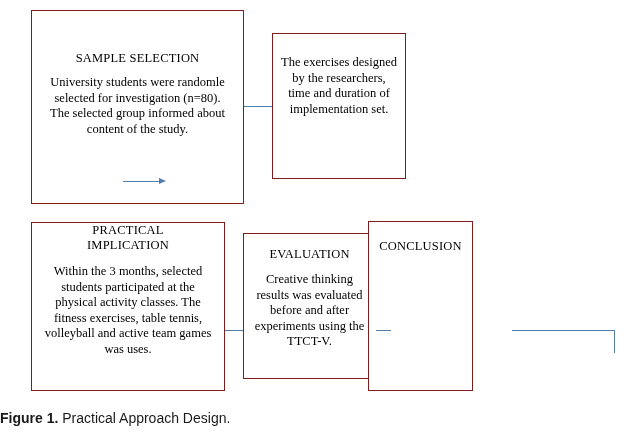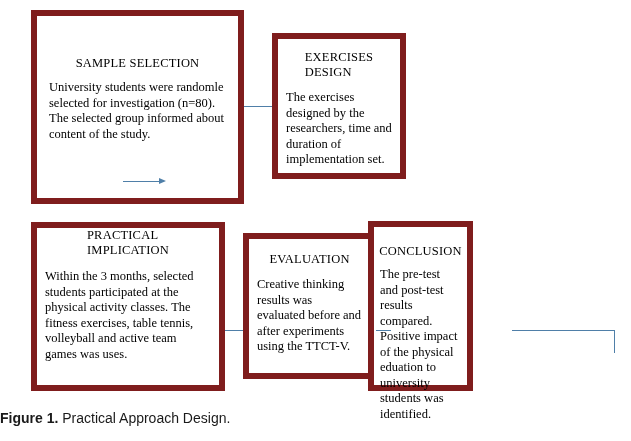--- a/index.html
+++ b/index.html
@@ -14,27 +14,27 @@
     color: #000000;
     overflow: hidden;
   }
   #canvas {
     position: relative;
     width: 631px;
     height: 441px;
   }
   .box {
     position: absolute;
-    border: 6px solid #7f1d1d;
+    border: 1px solid #7f1d1d;
     box-sizing: border-box;
     background: #ffffff;
     display: flex;
     flex-direction: column;
     align-items: center;
-    text-align: left;
+    text-align: center;
   }
   .box-title {
     font-size: 12.5px;
     line-height: 15px;
     letter-spacing: 0.2px;
     white-space: pre-line;
   }
   .box-body {
     font-size: 12.5px;
     line-height: 15.5px;
@@ -116,39 +116,36 @@
     <div class="box-title">SAMPLE SELECTION</div>
     <div class="box-body">University students were randomle selected for investigation (n=80). The selected group informed about content of the study.</div>
   </div>
 
   <div id="inner-arrow">
     <div class="shaft"></div>
     <div class="head"></div>
   </div>
 
   <div class="box" id="box-exercises">
-    <div class="box-title">EXERCISES
-DESIGN</div>
     <div class="box-body">The exercises designed by the researchers, time and duration of implementation set.</div>
   </div>
 
   <div class="box" id="box-practical">
     <div class="box-title">PRACTICAL
 IMPLICATION</div>
     <div class="box-body">Within the 3 months, selected students participated at the physical activity classes. The fitness exercises, table tennis, volleyball and active team games was uses.</div>
   </div>
 
   <div class="box" id="box-evaluation">
     <div class="box-title">EVALUATION</div>
     <div class="box-body">Creative thinking results was evaluated before and after experiments using the TTCT-V.</div>
   </div>
 
   <div class="box" id="box-conclusion">
     <div class="box-title">CONCLUSION</div>
-    <div class="box-body">The pre-test and post-test results compared. Positive impact of the physical eduation to university students was identified.</div>
   </div>
 
   <div class="conn h" style="left:244px; top:106px; width:28px;"></div>
 
   <div class="conn h" style="left:225px; top:330px; width:18px;"></div>
 
   <div class="conn h" style="left:376px; top:330px; width:15px;"></div>
 
   <div class="conn h" style="left:512px; top:330px; width:103px;"></div>
   <div class="conn v" style="left:614px; top:330px; height:23px;"></div>

